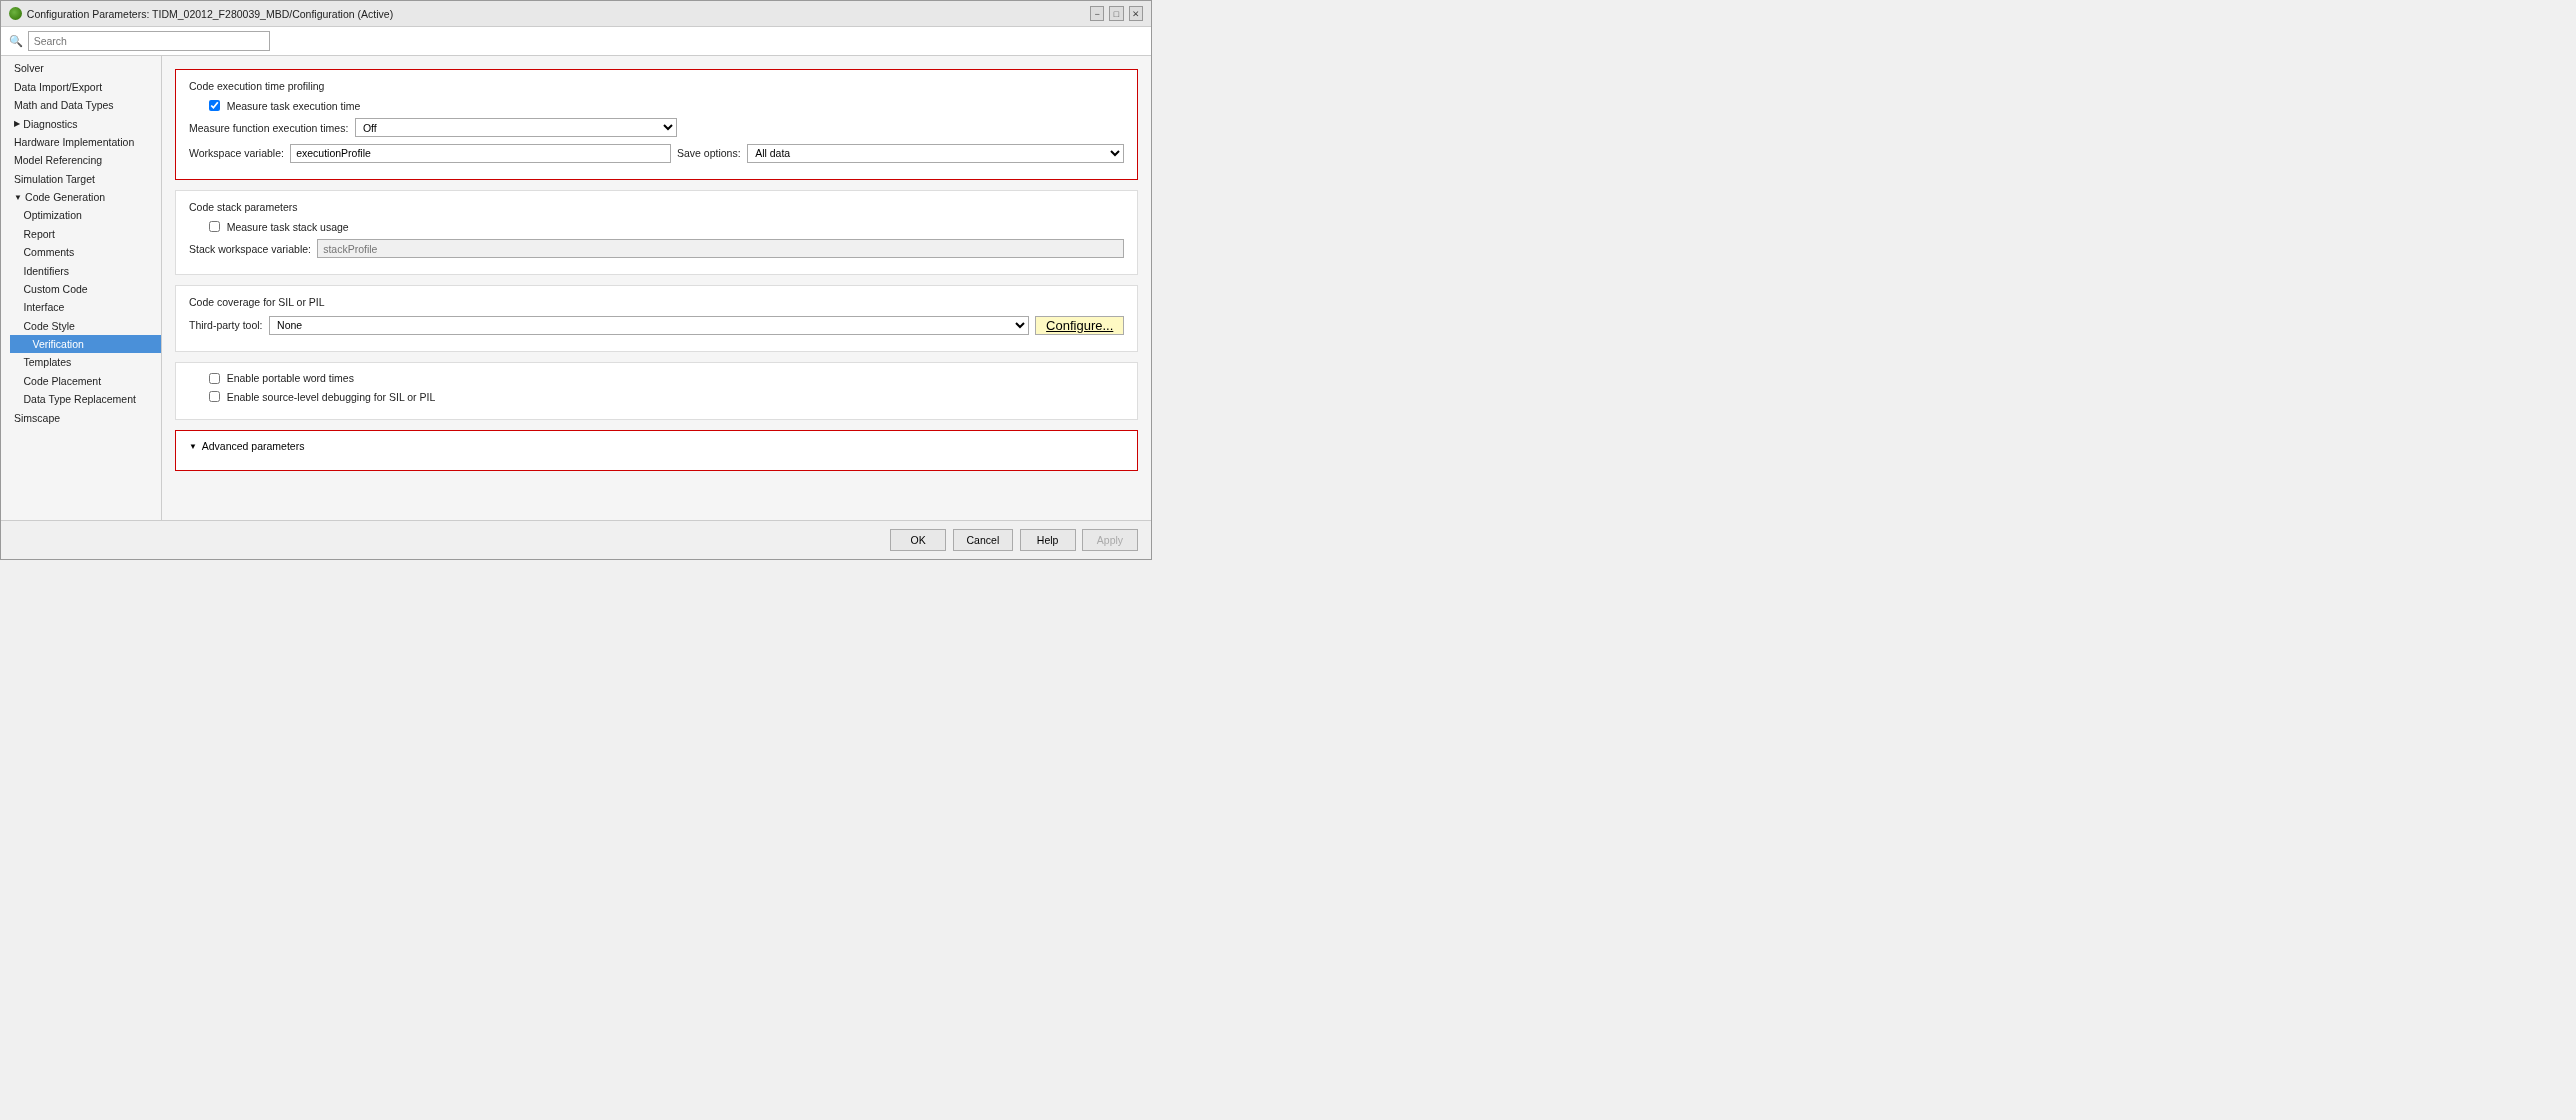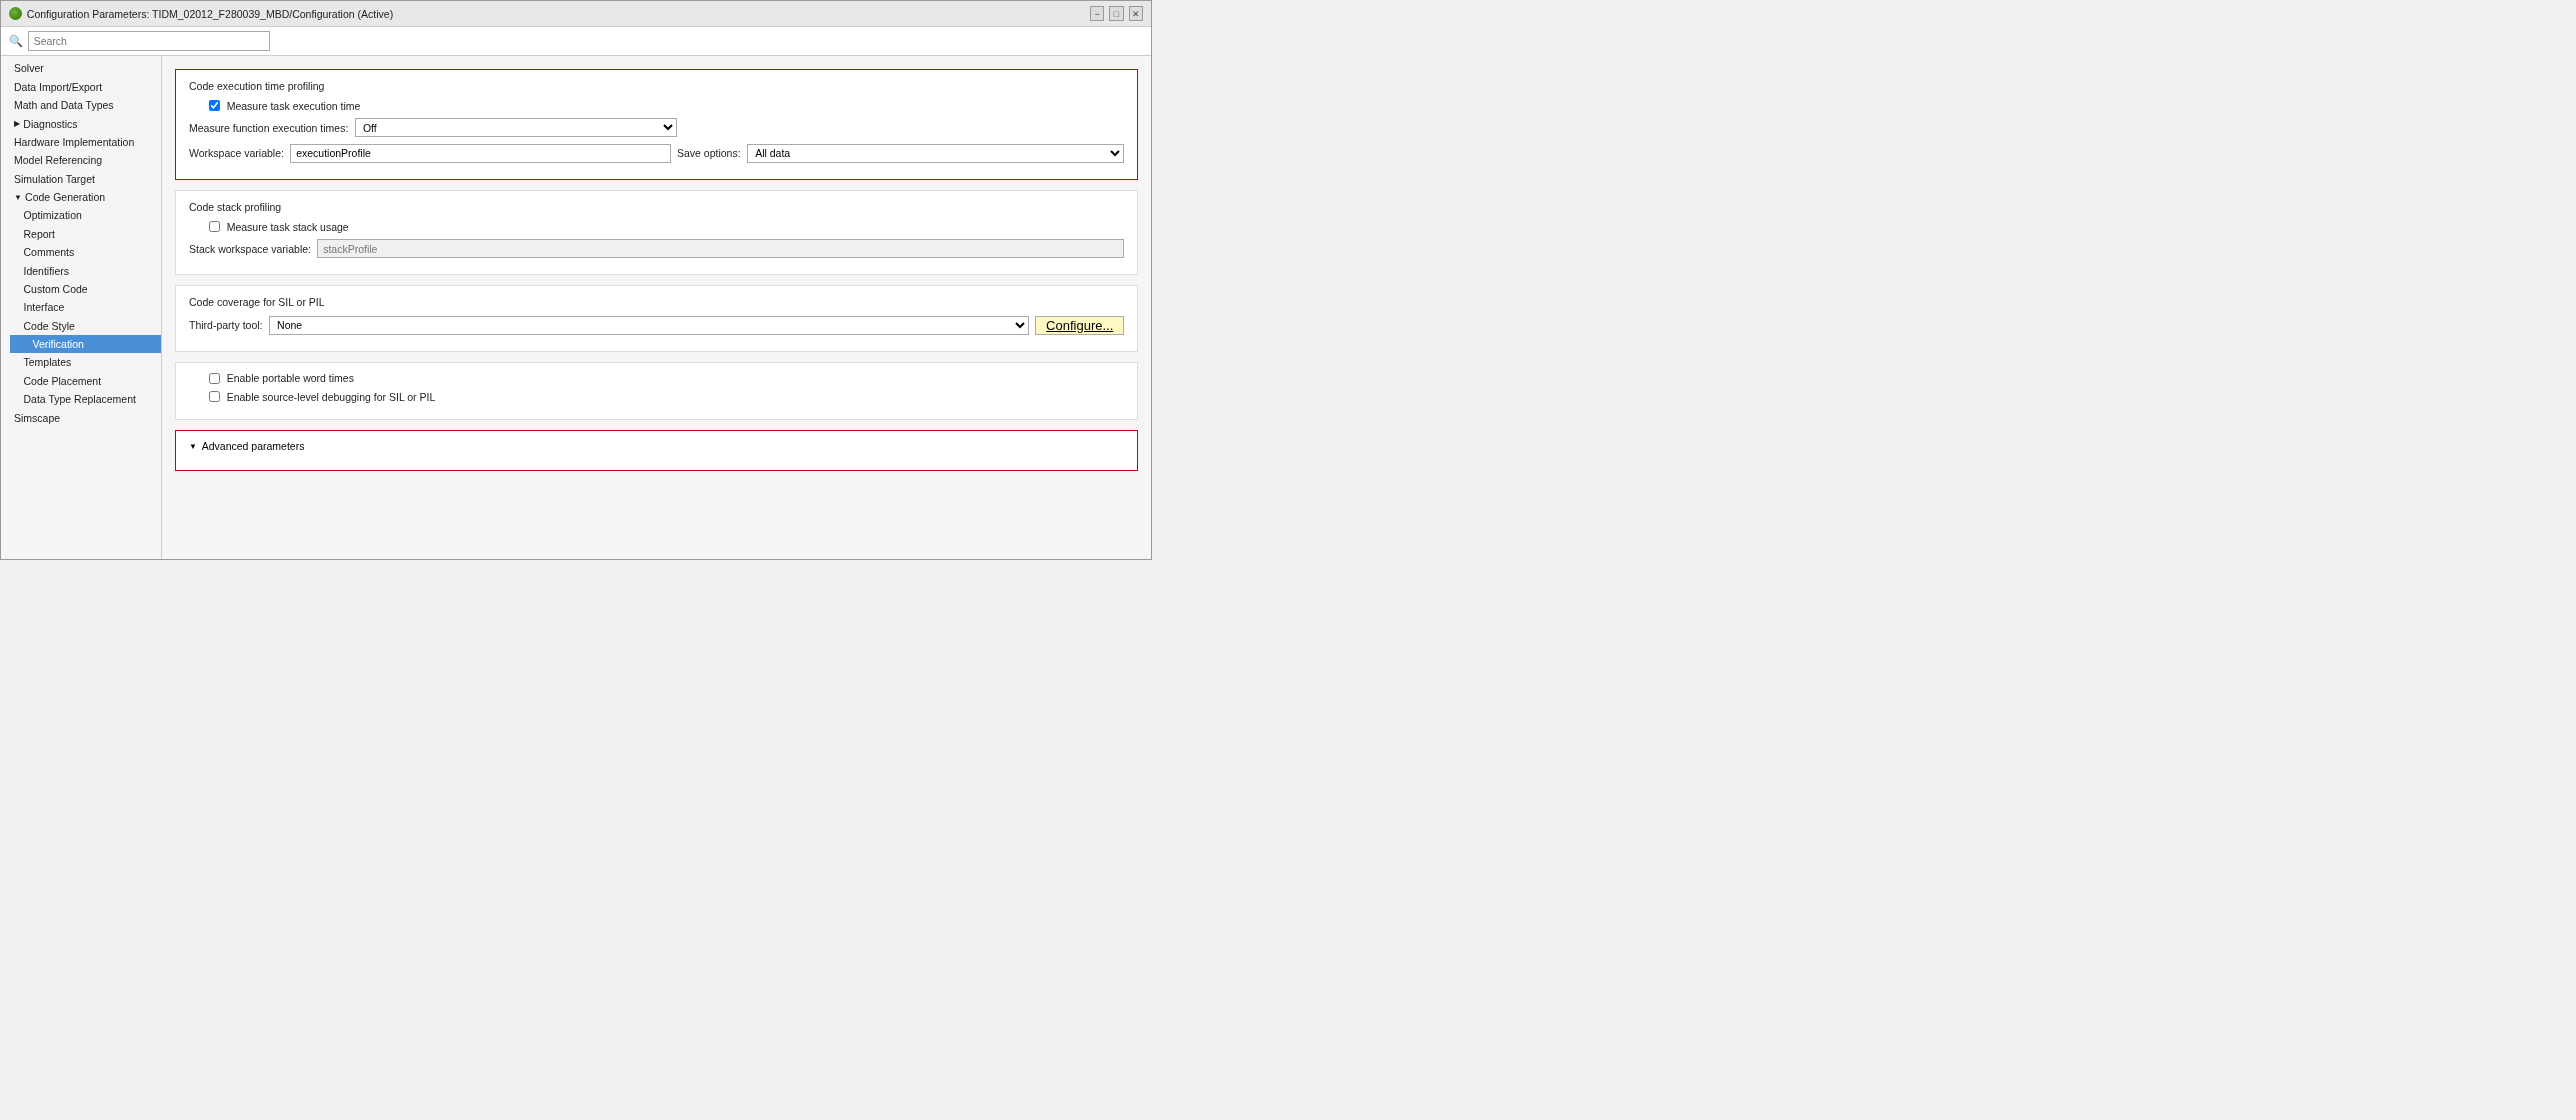--- a/index.html
+++ b/index.html
@@ -327,21 +327,21 @@
           <input type="text" class="workspace-var-field" value="executionProfile" style="">
           <label>Save options:</label>
           <select class="save-options-select">
             <option>All data</option>
             <option>Summary data only</option>
           </select>
         </div>
       </div>
 
       <div class="section-plain">
-        <div class="section-title">Code stack profiling</div>
+        <div class="section-title">Code stack parameters</div>
 
         <div class="checkbox-row">
           <input type="checkbox" id="measureStack" style="">
           <label for="measureStack">Measure task stack usage</label>
         </div>
 
         <div class="form-row">
           <label>Stack workspace variable:</label>
           <input type="text" class="stack-var-field" disabled="" placeholder="stackProfile" style="">
         </div>
@@ -376,14 +376,20 @@
         <div class="advanced-header">
           <span class="triangle">▼</span>
           <span>Advanced parameters</span>
         </div>
 
       </div>
 
     </div>
   </div>
 
+  <div class="bottom-bar">
+    <button class="bottom-btn">OK</button>
+    <button class="bottom-btn">Cancel</button>
+    <button class="bottom-btn">Help</button>
+    <button class="bottom-btn" disabled="">Apply</button>
+  </div>
 </div>
 
 
 </body></html>

